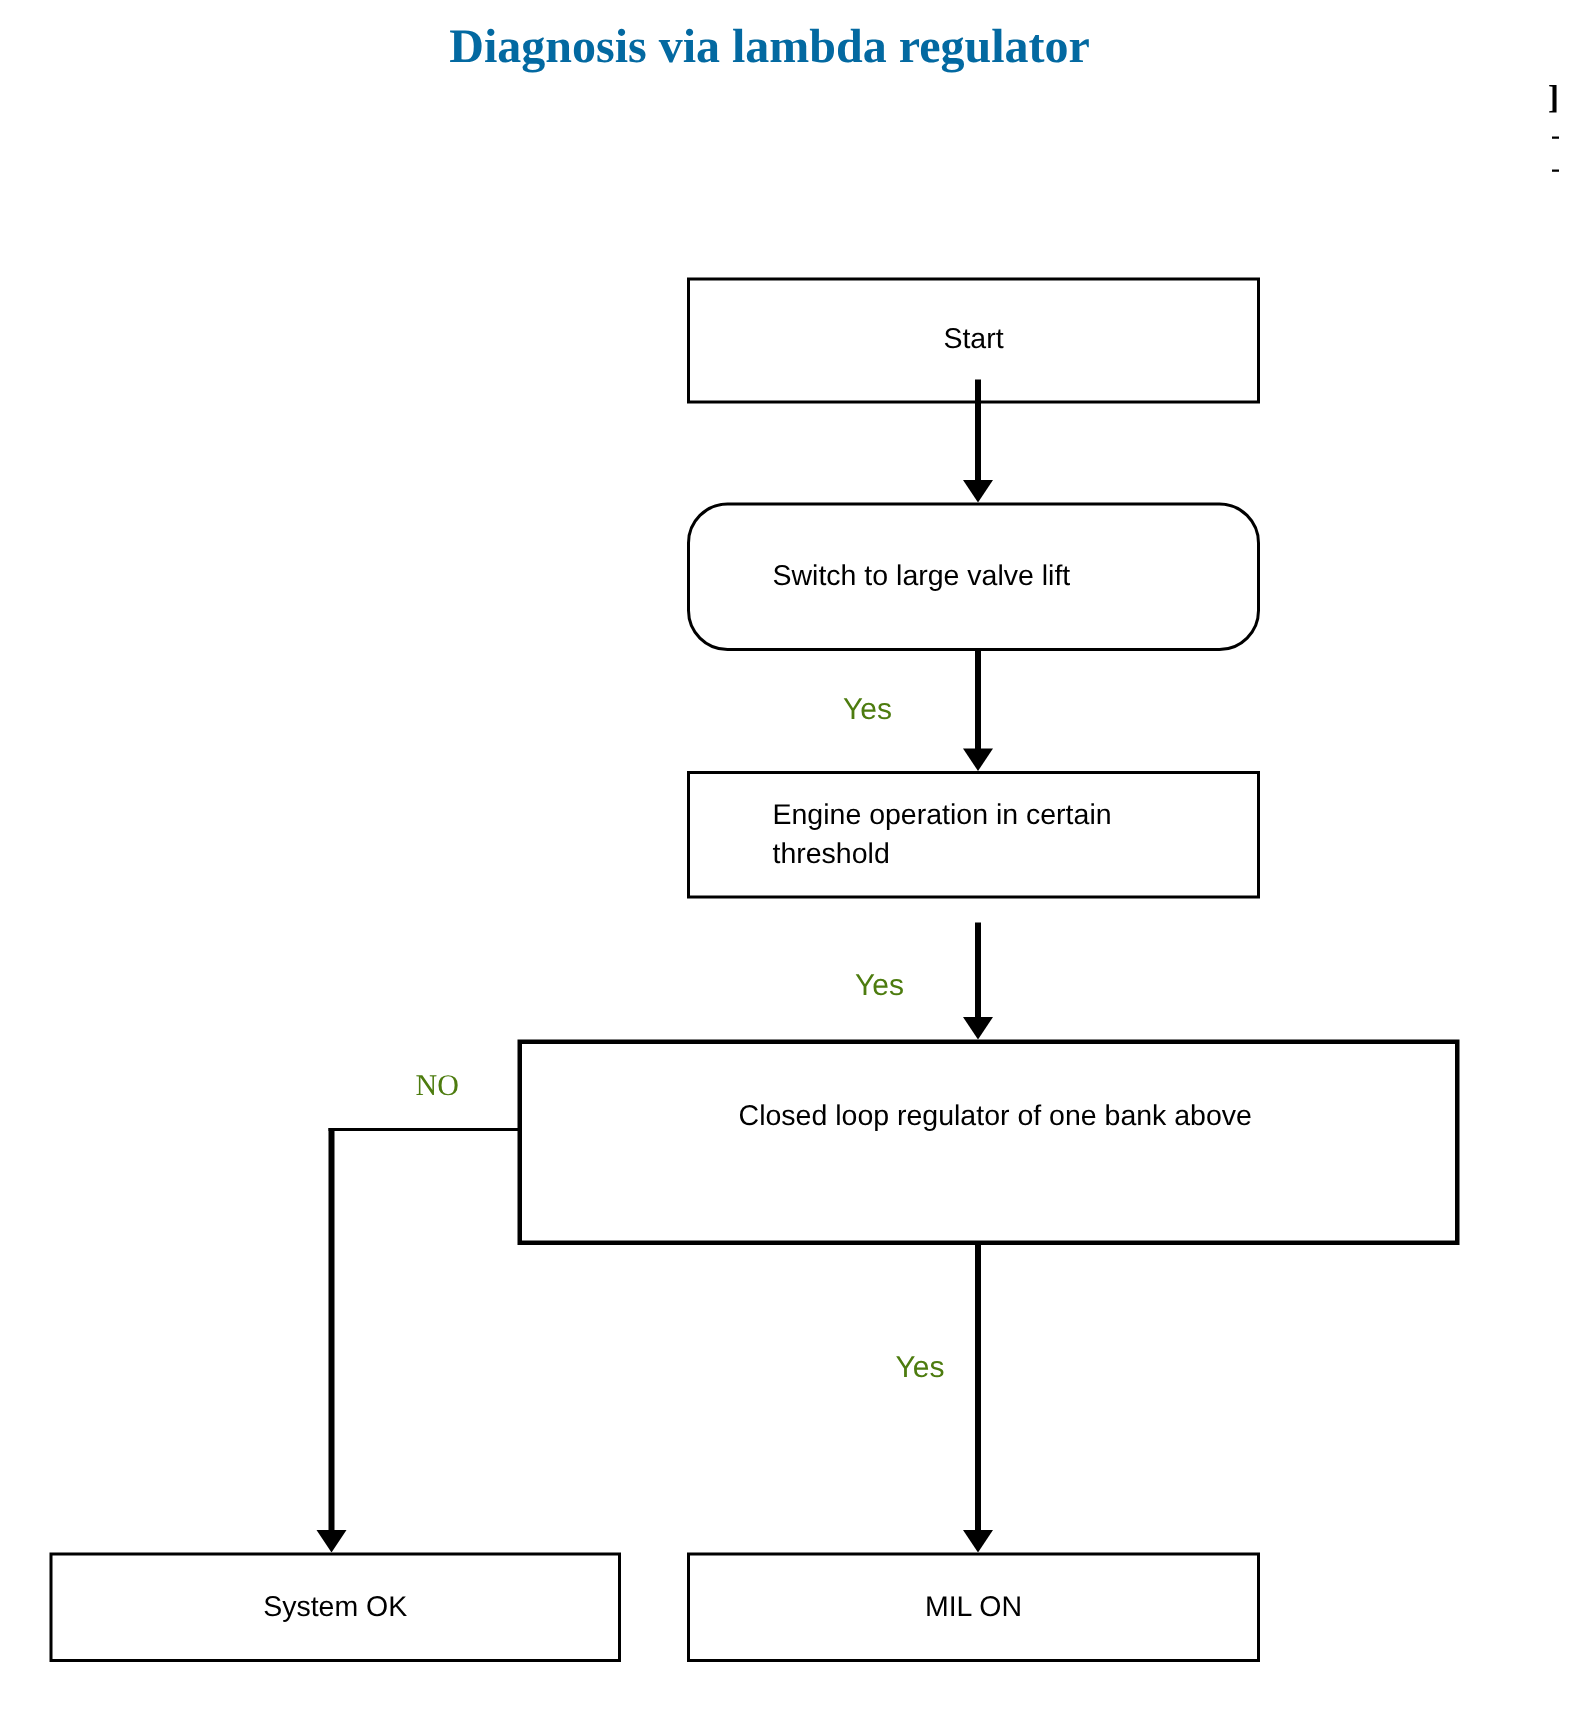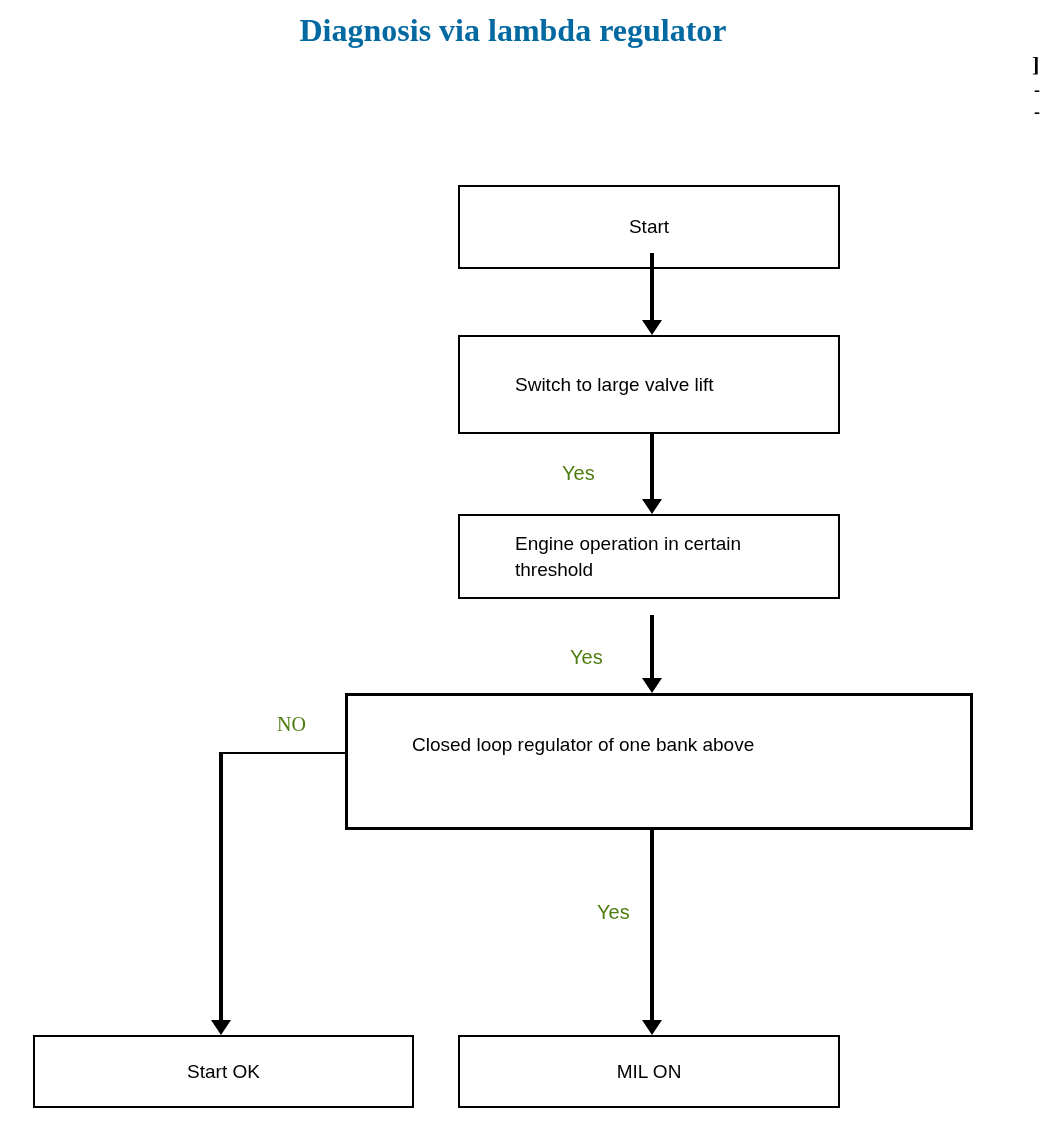--- a/index.html
+++ b/index.html
@@ -97,53 +97,53 @@
   <div class="frag dash1">-</div>
   <div class="frag dash2">-</div>
 
   <div class="node center" style="left:458px; top:185px; width:382px; height:84px;">
     <span>Start</span>
   </div>
 
   <div class="vline" style="left:650px; top:253px; height:68px;"></div>
   <div class="arrowhead" style="left:642px; top:320px;"></div>
 
-  <div class="node leftpad" style="left:458px; top:335px; width:382px; height:99px;">
+  <div class="node leftpad" style="left:458px; top:335px; width:382px; height:99px;border-radius:27px;">
     <span>Switch to large valve lift</span>
   </div>
 
   <div class="edge-label" style="left:562px; top:462px;">Yes</div>
   <div class="vline" style="left:650px; top:434px; height:66px;"></div>
   <div class="arrowhead" style="left:642px; top:499px;"></div>
 
   <div class="node leftpad" style="left:458px; top:514px; width:382px; height:85px;">
     <span>
       <span class="block-line">Engine operation in certain</span>
       <span class="block-line">threshold</span>
     </span>
   </div>
 
   <div class="edge-label" style="left:570px; top:646px;">Yes</div>
   <div class="vline" style="left:650px; top:615px; height:64px;"></div>
   <div class="arrowhead" style="left:642px; top:678px;"></div>
 
-  <div class="node wide" style="left:345px; top:693px; width:628px; height:137px;">
+  <div class="node wide" style="left:345px; top:693px; width:628px; height:137px;text-align:center;">
     <span class="block-line">Closed loop regulator of one bank above</span>
   </div>
 
   <div class="edge-label" style="left:277px; top:713px;font-family:Liberation Serif, serif;">NO</div>
   <div class="hline" style="left:219px; top:752px; width:127px;"></div>
   <div class="vline" style="left:219px; top:752px; height:268px;"></div>
   <div class="arrowhead" style="left:211px; top:1020px;"></div>
 
   <div class="edge-label" style="left:597px; top:901px;">Yes</div>
   <div class="vline" style="left:650px; top:830px; height:190px;"></div>
   <div class="arrowhead" style="left:642px; top:1020px;"></div>
 
   <div class="node center" style="left:33px; top:1035px; width:381px; height:73px;">
-    <span>Start OK</span>
+    <span>System OK</span>
   </div>
 
   <div class="node center" style="left:458px; top:1035px; width:382px; height:73px;">
     <span>MIL ON</span>
   </div>
 
 </div>
 
 </body></html>

